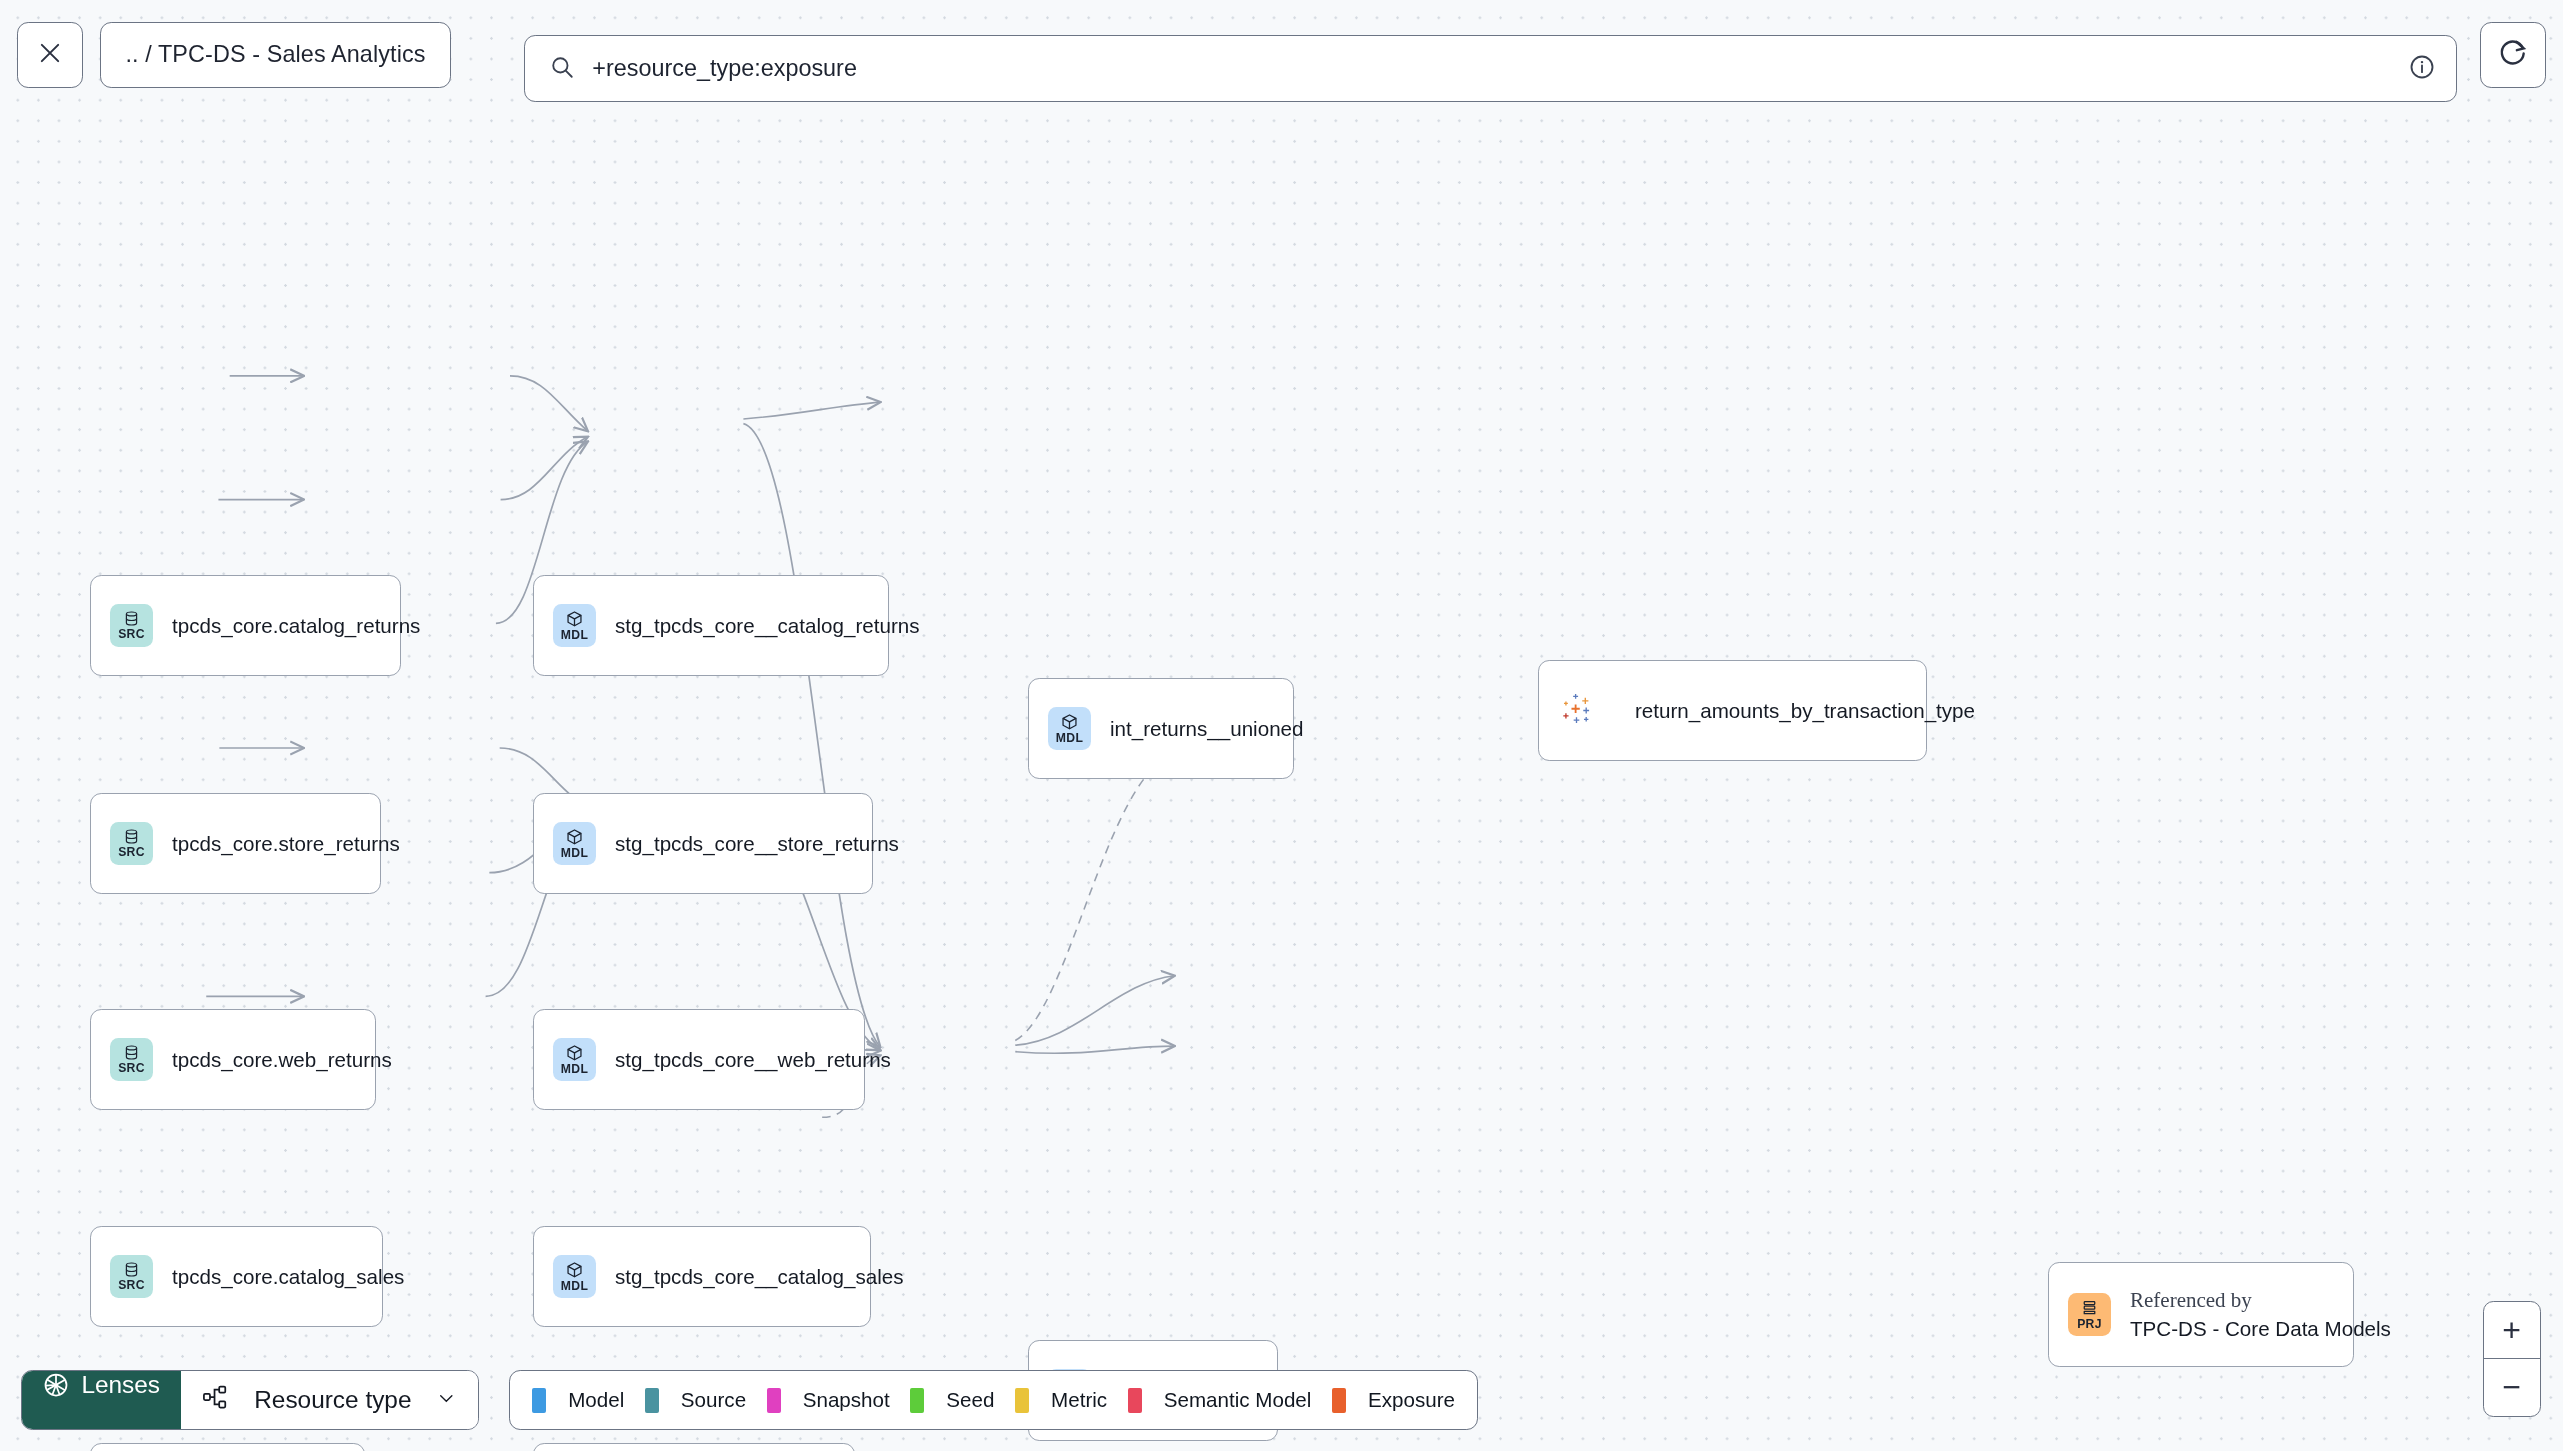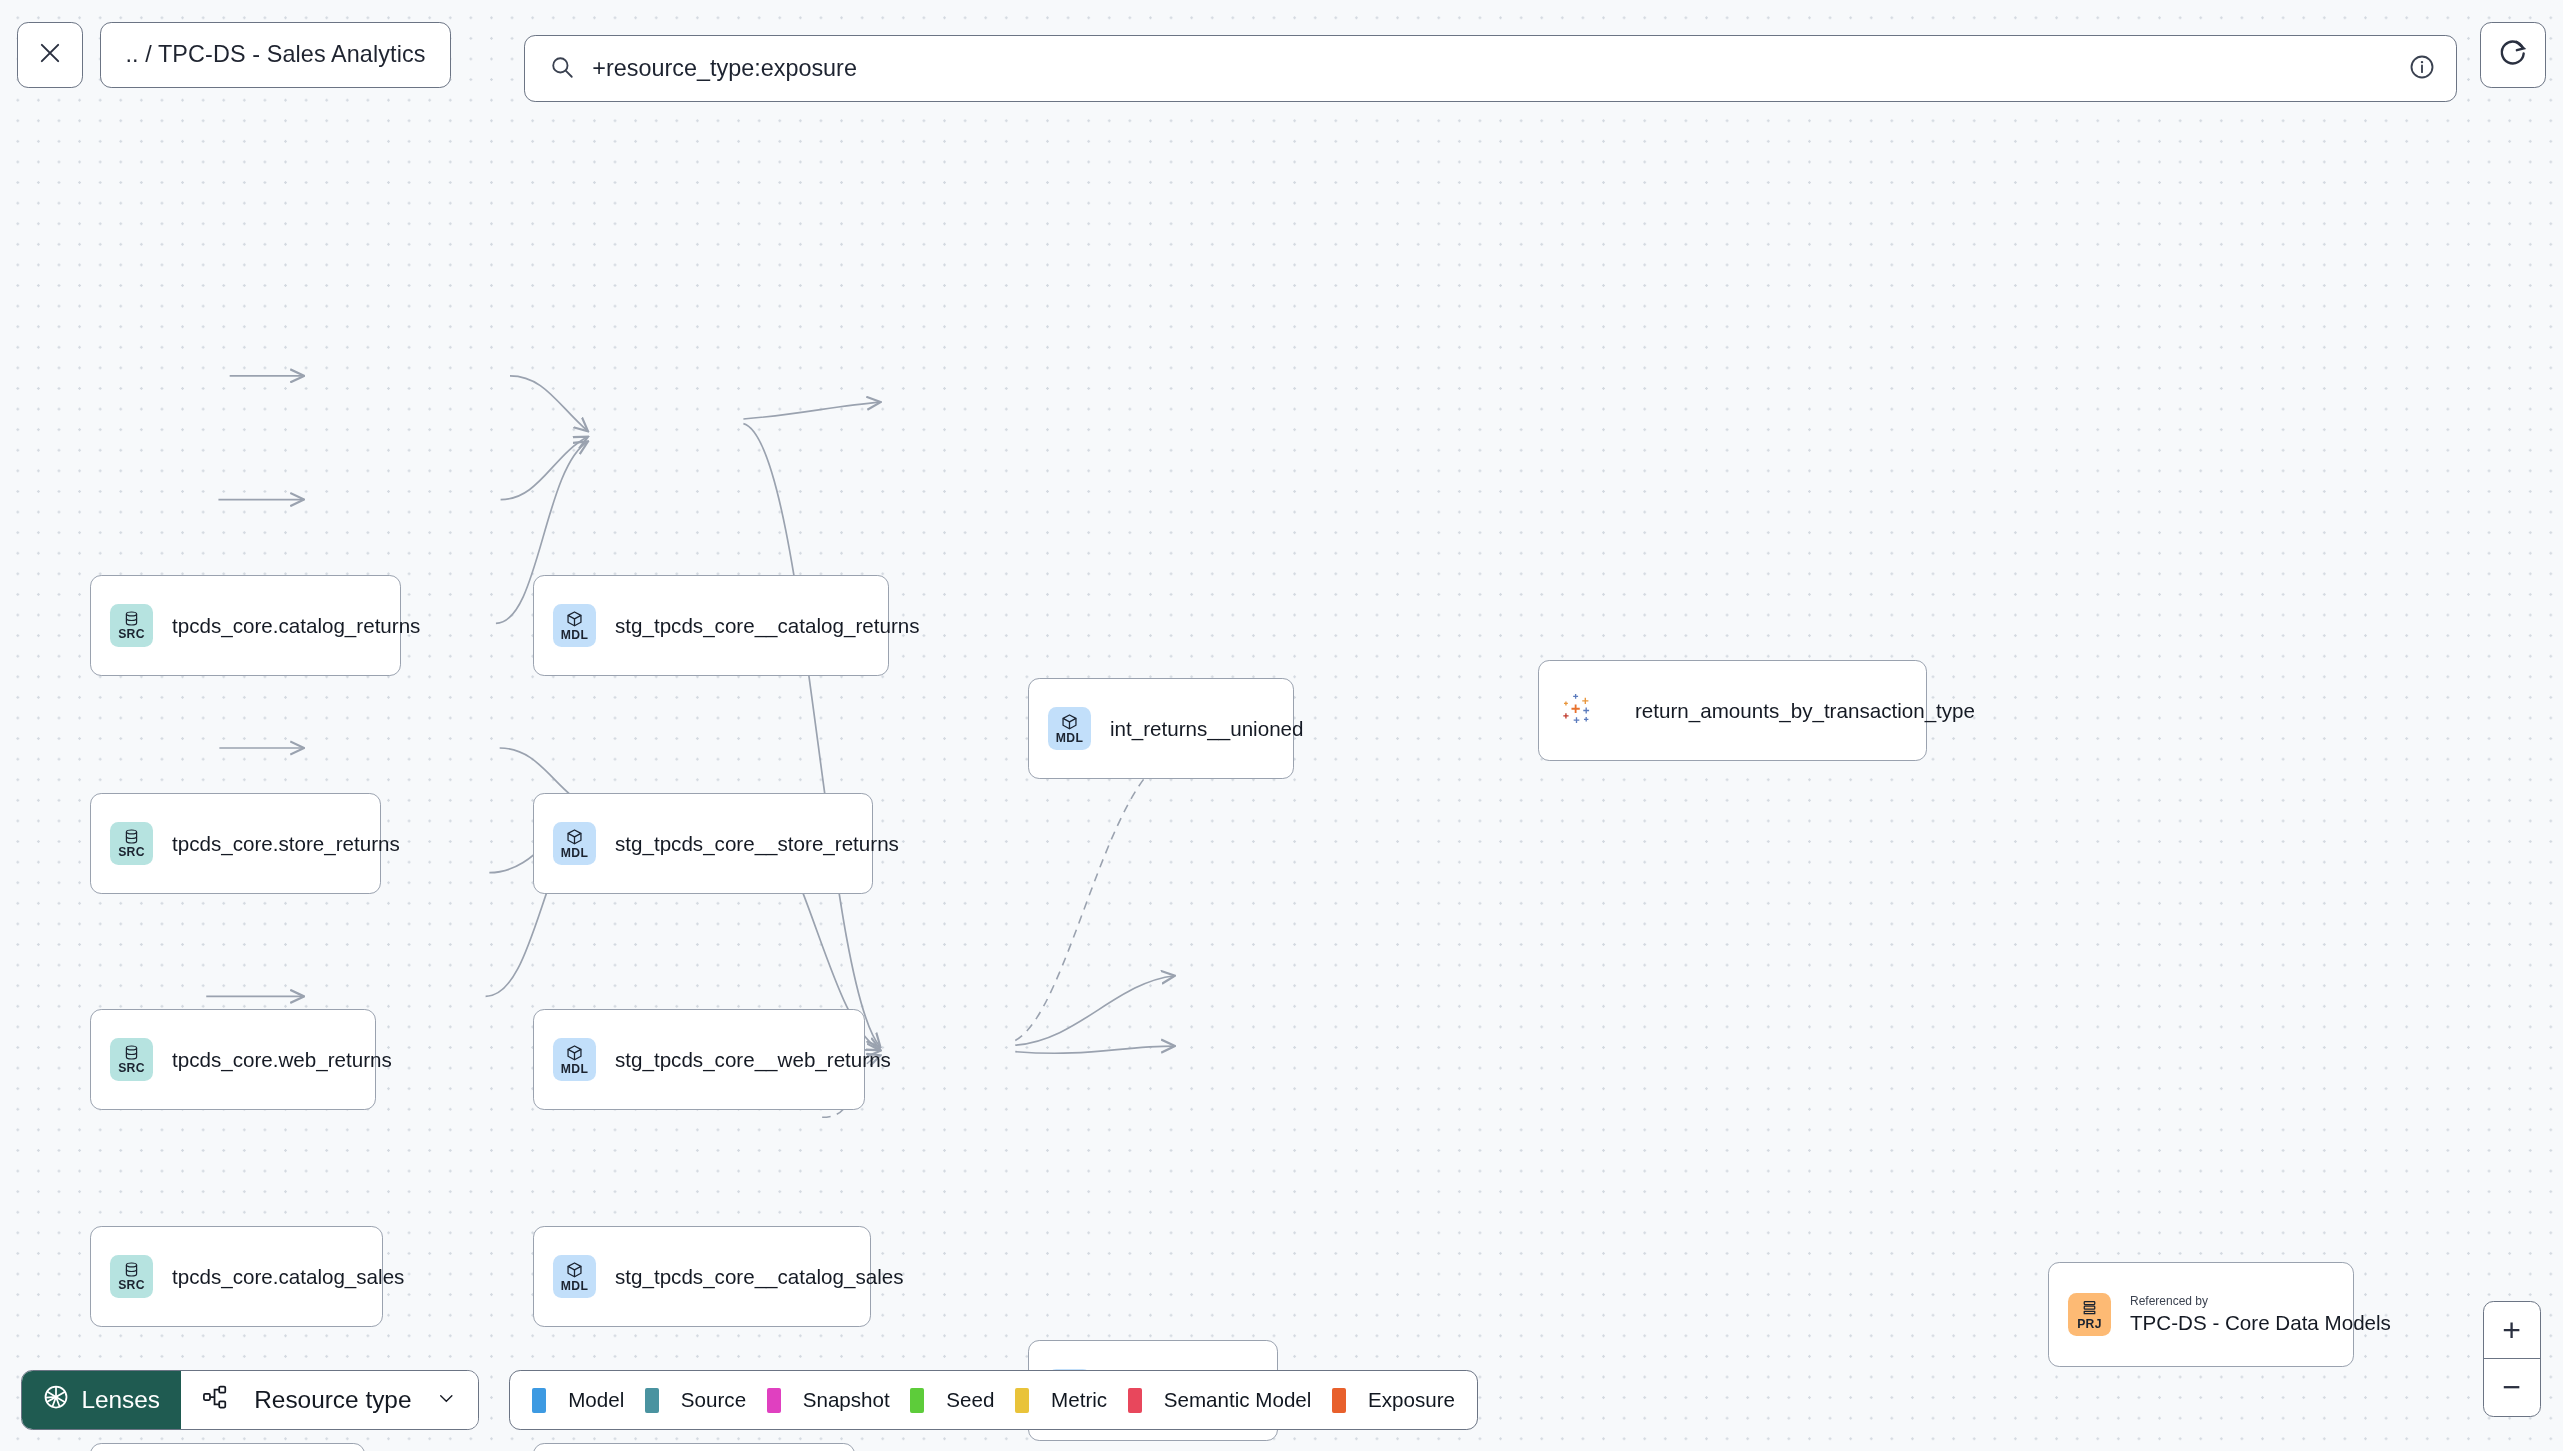--- a/index.html
+++ b/index.html
@@ -102,21 +102,21 @@
     line-height: 1;
   }
   .badge.src { background: #b6e3e0; }
   .badge.mdl { background: #c2dffa; }
   .badge.prj { background: #fdba74; }
   .badge svg { display:block; margin-bottom: 0.9px; }
   .badge .tag { font-size: 12.2px; }
 
   .nlabel { font-size: 20.6px; color: #151a24; white-space: nowrap; }
   .nstack { display:flex; flex-direction: column; gap: 3.7px; min-width:0; }
-  .nsub { font-size: 12px; color: #3b4250; white-space: nowrap; overflow:hidden; text-overflow: ellipsis; }
+  .nsub { font-size: 21px; color: #3b4250; white-space: nowrap; overflow:hidden; text-overflow: ellipsis; font-family: Liberation Serif, serif; }
   .nmain { font-size: 20.6px; color: #151a24; white-space: nowrap; }
 
   .tabicon { width: 37px; min-width:37px; height: 37px; display:block; }
 
   
   .zoomctl {
     position: absolute;
     right: 22.5px; bottom: 34px;
     width: 58px;
     background: #fff;
@@ -144,21 +144,21 @@
     display: flex; align-items: stretch;
     border-radius: 11.2px;
     overflow: hidden;
     border: 1.5px solid #6b7484;
     height: 60px;
     background: #fff;
   }
   .lenses {
     background: #1f5b51;
     color: #fff;
-    display:flex; align-items:center; gap: 11.2px;
+    display:flex; gap: 11.2px;
     padding: 0 20.6px;
     font-size: 24.4px;
     cursor: pointer;
   }
   .restype {
     display:flex; align-items:center; gap: 25px;
     padding: 0 20.6px;
     font-size: 24.4px;
     color: #141922;
     cursor: pointer;

